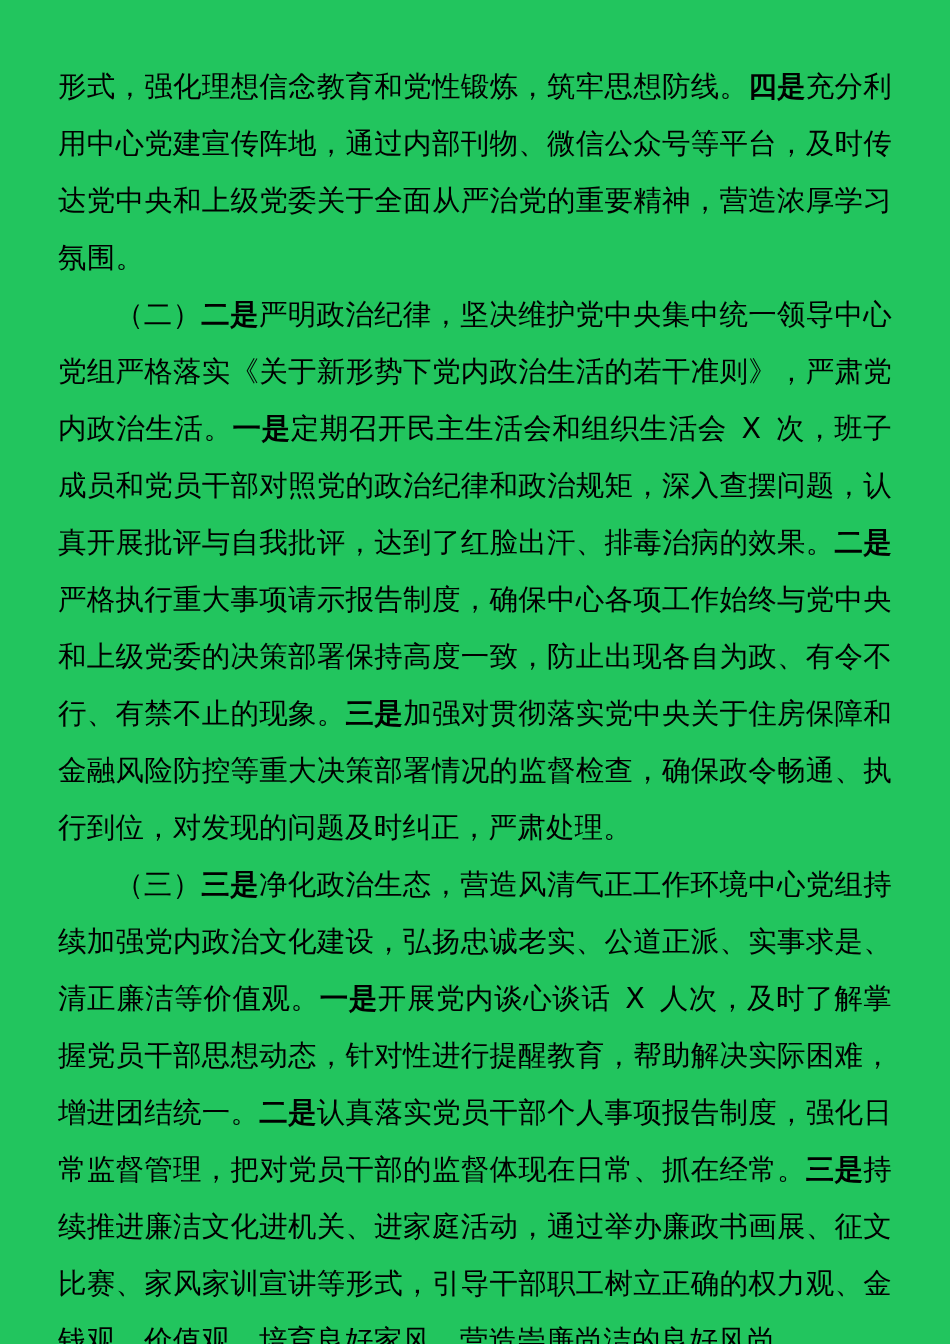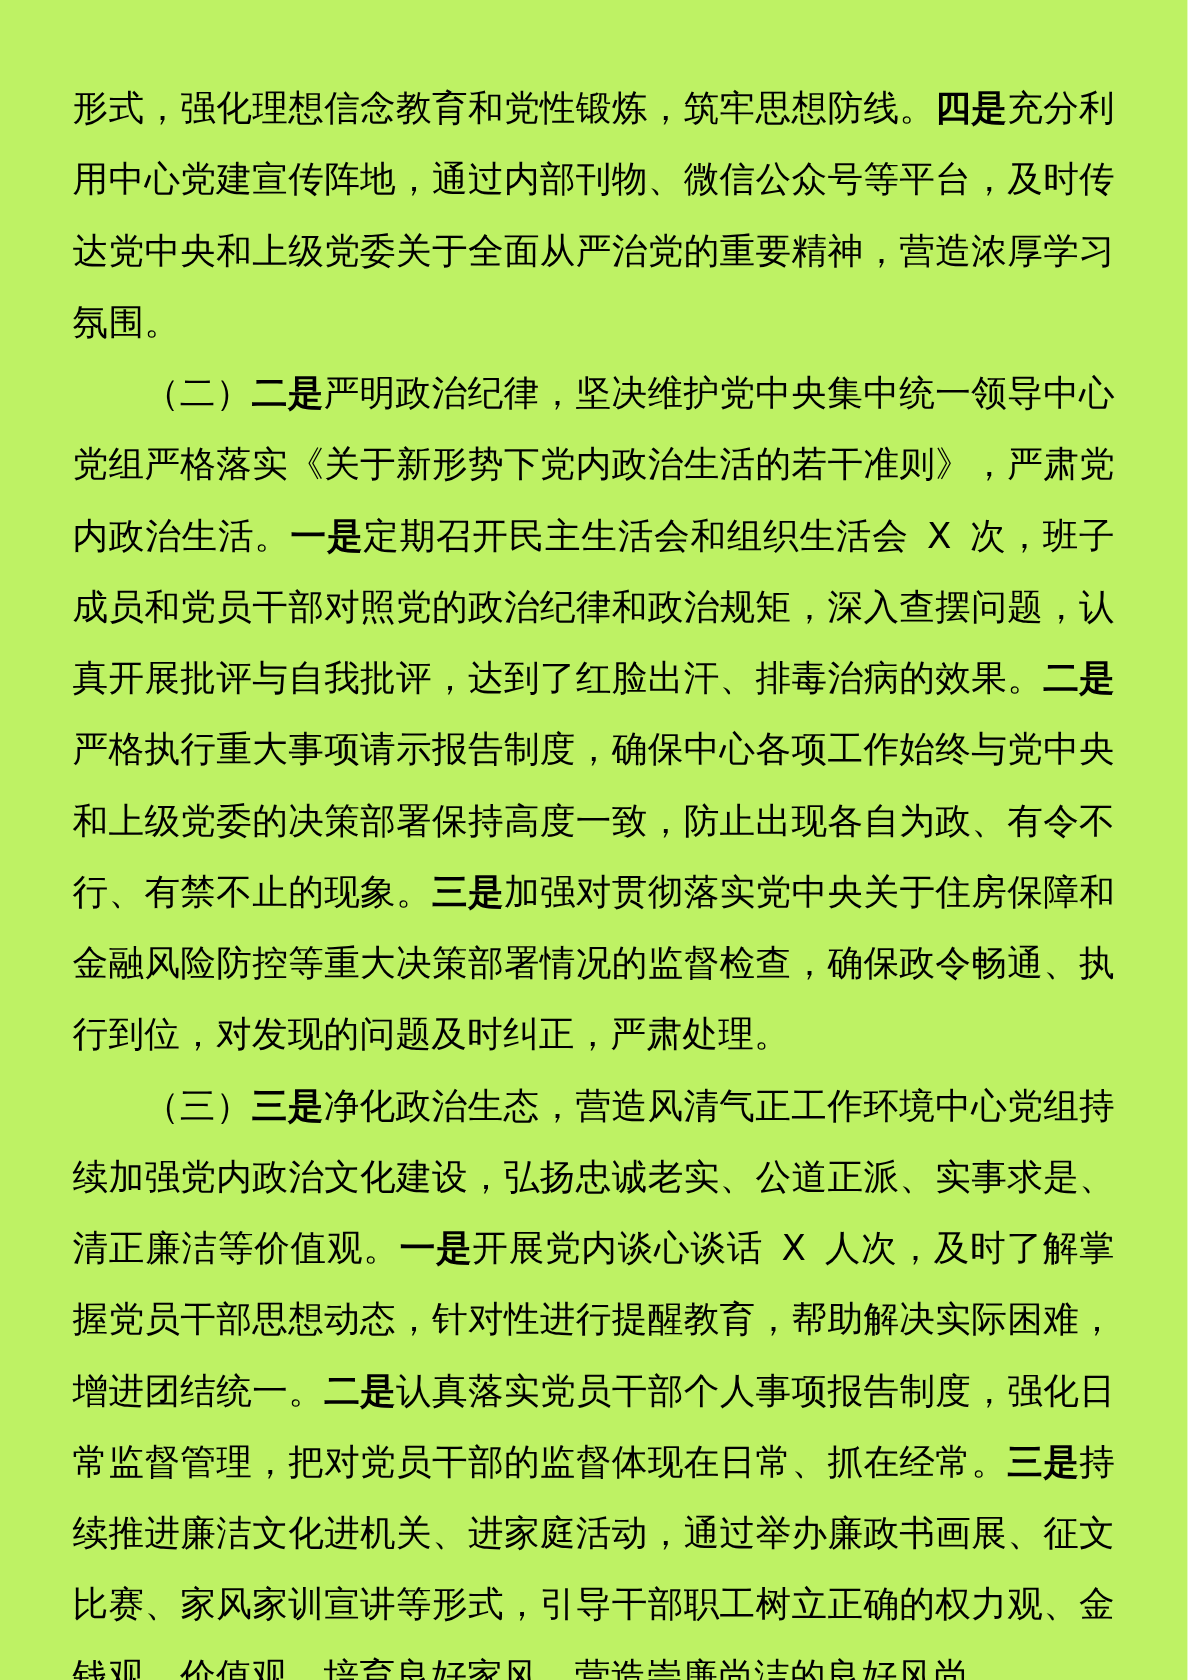--- a/index.html
+++ b/index.html
@@ -11,21 +11,21 @@
     width: 950px;
     height: 1344px;
     font-family: "DejaVu Sans", "Liberation Sans", sans-serif;
     color: #000000;
     overflow: hidden;
   }
   .page {
     position: relative;
     width: 950px;
     height: 1344px;
-    background: #bef264;
+    background: #22c55e;
     box-sizing: border-box;
     padding: 58px 58px 0 58px;
   }
   .doc-body {
     font-size: 28.5px;
     line-height: 57px;
     text-align: justify;
     text-justify: inter-ideograph;
     letter-spacing: 0.2px;
     word-break: break-all;

